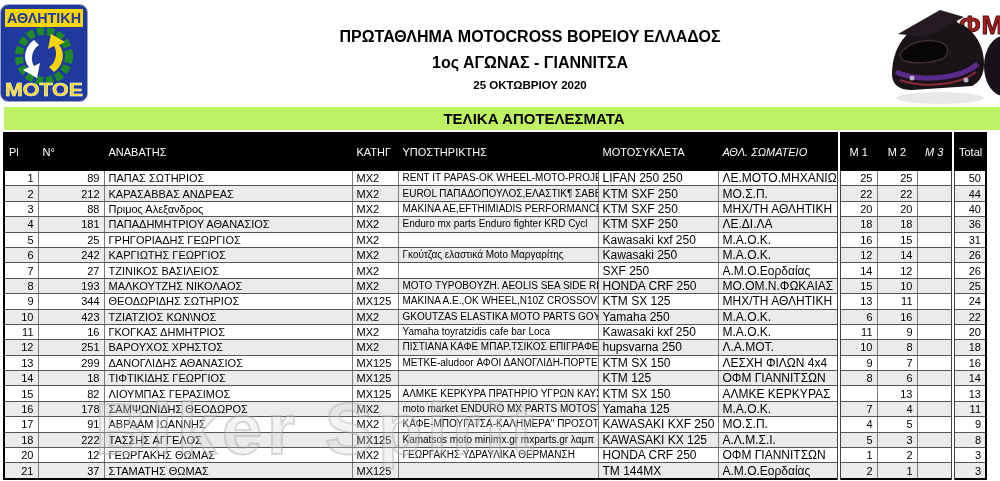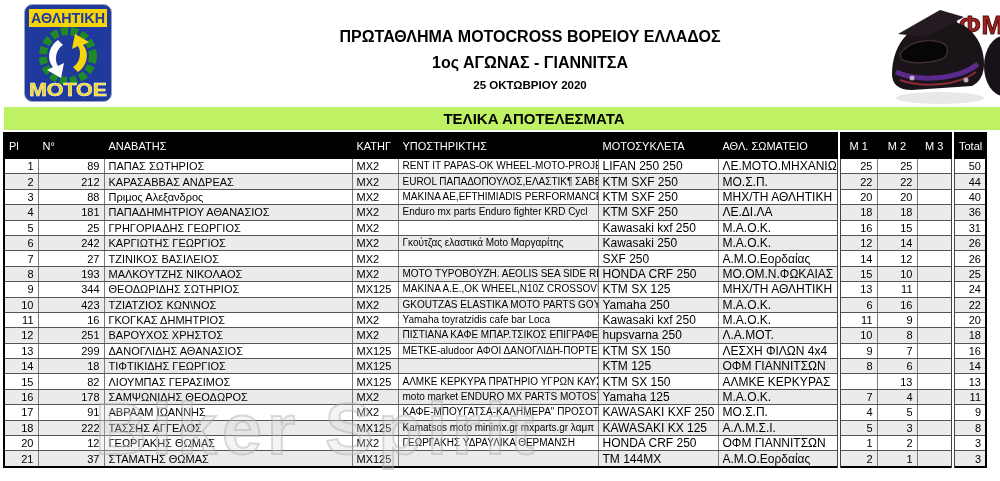--- a/index.html
+++ b/index.html
@@ -1,54 +1,54 @@
 <!DOCTYPE html>
 <html><head>
 <meta charset="utf-8">
 <style>
   html,body{margin:0;padding:0;}
   body{
     width:1000px;height:481px;position:relative;overflow:hidden;
     background:#ffffff;font-family:"Liberation Sans",sans-serif;color:#000;
   }
   
-  .logo-wrap{position:absolute;left:24px;top:4px;width:88px;height:98px;}
+  .logo-wrap{position:absolute;left:0;top:4px;width:88px;height:98px;}
   .titles{position:absolute;left:0;top:28px;width:1060px;text-align:center;}
   .title{font-size:16px;font-weight:bold;}
   .subtitle{margin-top:8px;font-size:16px;font-weight:bold;}
   .date{margin-top:7px;font-size:11.5px;font-weight:bold;}
   .helmet-wrap{position:absolute;left:878px;top:0;width:122px;height:108px;}
   
   .band{position:absolute;left:4px;top:107px;width:1000px;height:23px;background:#bef264;}
   .band span{display:block;width:1060px;text-align:center;font-size:15px;font-weight:bold;line-height:23px;}
   
   table.results{
     position:absolute;left:3px;top:132px;width:982px;
     border-collapse:collapse;table-layout:fixed;border:2px solid #000;background:#fff;
   }
   .results th{
     background:#000;color:#fff;font-size:11px;font-weight:normal;height:20px;
-    padding:2px 4px;text-align:left;white-space:nowrap;overflow:hidden;border:1px solid #000;
+    padding:8px 4px;text-align:left;white-space:nowrap;overflow:hidden;border:1px solid #000;
   }
   .results td{
     font-size:11px;height:14.4px;line-height:14px;padding:0 4px;
     border:1px solid #7a7a7a;border-top:1px solid #555;border-bottom:1px solid #555;
     white-space:nowrap;overflow:hidden;background:#fff;
   }
   .results tbody tr:nth-child(even) td{background:#ebebeb;}
   .results td:nth-child(1),.results td:nth-child(2),
   .results td:nth-child(8),.results td:nth-child(9),
   .results td:nth-child(10),.results td:nth-child(11){text-align:right;}
   .results th:nth-child(8),.results th:nth-child(9),
   .results th:nth-child(10),.results th:nth-child(11){text-align:center;}
   .results td:nth-child(5){font-size:10px;}
   .results td:nth-child(6),.results td:nth-child(7){font-size:12px;}
   .results td:nth-child(7){border-right:4px double #444;margin-top:46px;}
   .results td:nth-child(10){border-right:4px double #444;}
-  .results th:nth-child(7),.results th:nth-child(10){border-right:4px double #000;}
+  .results th:nth-child(7),.results th:nth-child(10){border-right:4px double #000;font-style:italic;}
   
   .watermark{
     position:absolute;left:95px;top:388px;width:960px;z-index:5;
     font-size:72px;font-weight:bold;letter-spacing:5px;
     color:rgba(215,215,215,0.28);
     -webkit-text-stroke:2px rgba(165,165,165,0.40);
     pointer-events:none;white-space:nowrap;
   }
 </style>
 </head>

